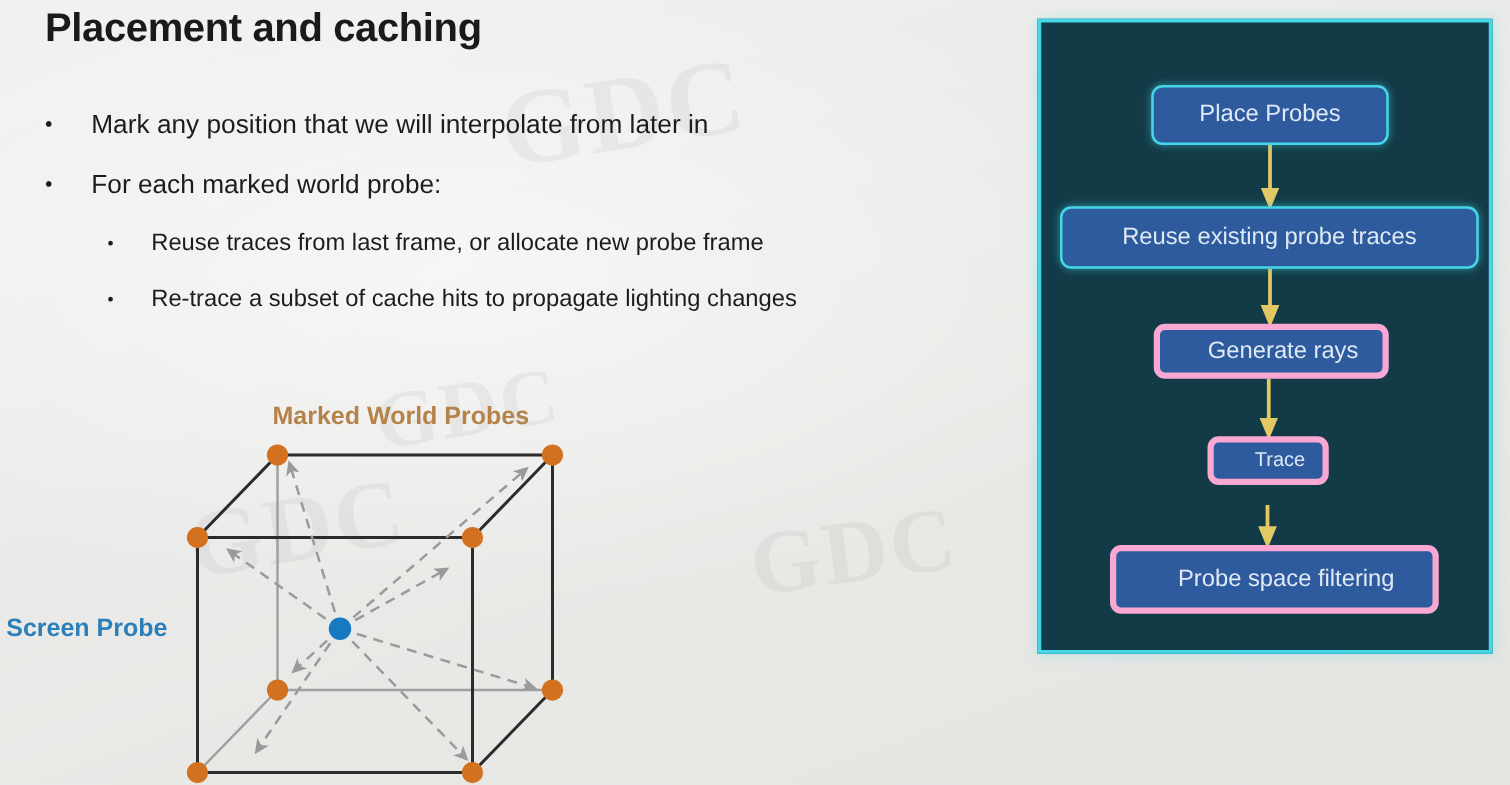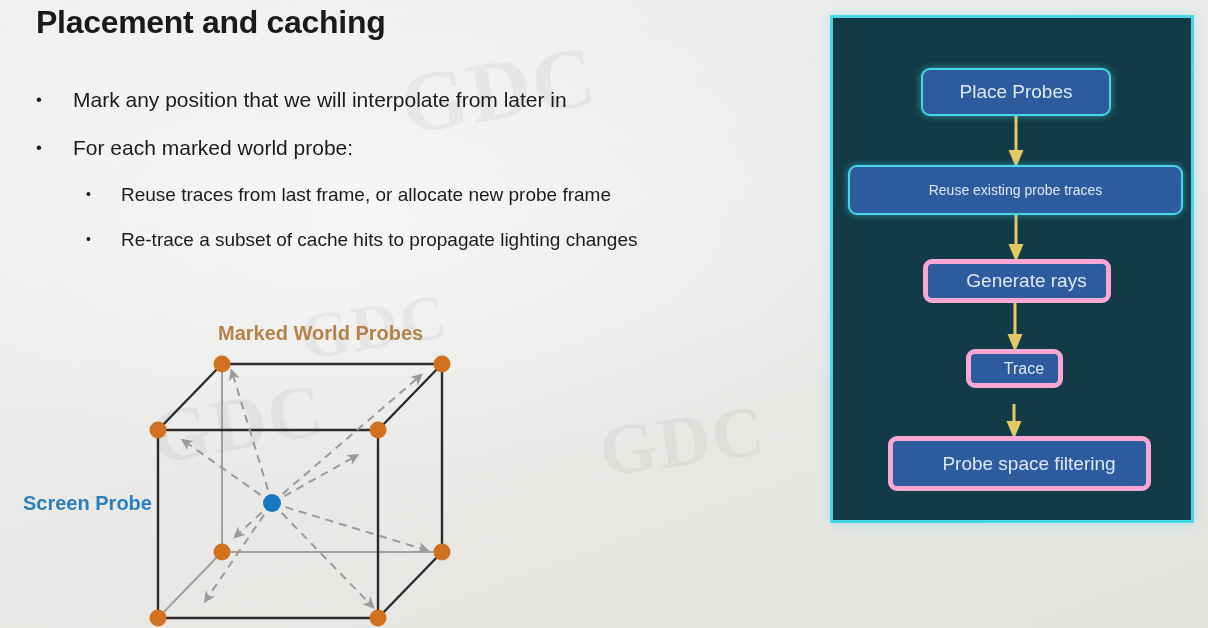--- a/index.html
+++ b/index.html
@@ -104,21 +104,21 @@
     position: absolute;
     left: 218px;
     top: 322px;
     z-index: 7;
     font-size: 20px;
     font-weight: 600;
     color: #b5834a;
   }
   #lbl-screen {
     position: absolute;
-    left: 23px;
+    left: 5px;
     top: 492px;
     z-index: 7;
     font-size: 20px;
     font-weight: 600;
     color: #2c7fb8;
   }
 
   
   #flow-panel {
     position: absolute;
@@ -152,21 +152,21 @@
   }
   .fbox.hl {
     border: 2px solid #45d6e8;
     box-shadow: 0 0 7px rgba(69,214,232,0.55);
   }
   .fbox.dim {
     border: 5px solid #f9a8d4;
     padding-left: 19px;
   }
   #fb0 { left: 88px;  top: 50px;  width: 190px; height: 48px; font-size: 19px; }
-  #fb1 { left: 15px;  top: 147px; width: 335px; height: 50px; font-size: 14px; }
+  #fb1 { left: 15px;  top: 147px; width: 335px; height: 50px; font-size: 19px; }
   #fb2 { left: 90px;  top: 241px; width: 188px; height: 44px; font-size: 19px; }
   #fb3 { left: 133px; top: 331px; width: 97px;  height: 39px; font-size: 16px; }
   #fb4 { left: 55px;  top: 418px; width: 263px; height: 55px; font-size: 19px; text-align: right; }
 
   #flow-arrows {
     position: absolute;
     inset: 0;
     pointer-events: none;
   }
 </style>

